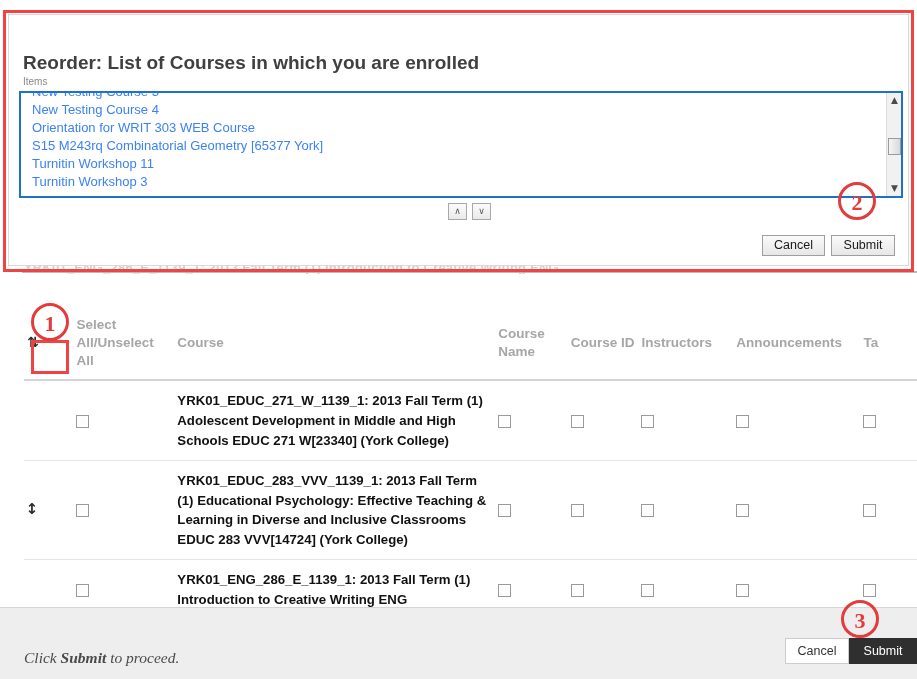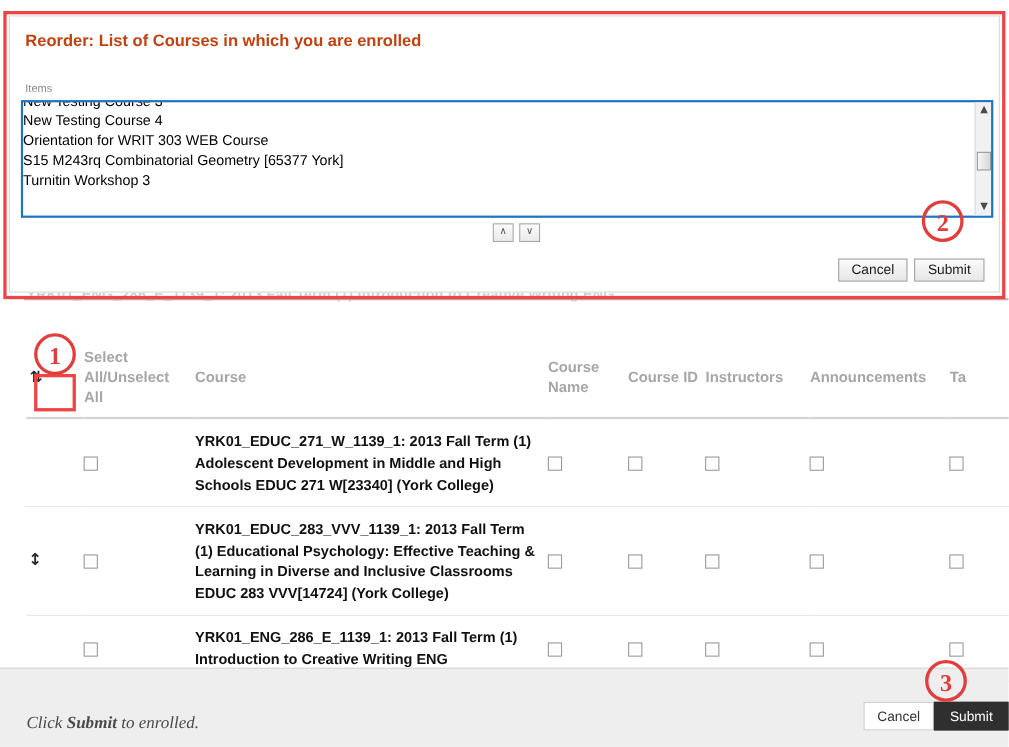--- a/index.html
+++ b/index.html
@@ -166,24 +166,24 @@
   
   .dialog {
     position: absolute;
     left: 8px; top: 14px;
     width: 901px; height: 252px;
     background: #ffffff;
     border: 1px solid #d9d9d9;
   }
   .dlg-title {
     position: absolute;
-    left: 14px; top: 14px;
-    font-size: 15px;
-    font-weight: bold;
-    color: #c2410c;
+    left: 14px; top: 37px;
+    font-size: 19px;
+    font-weight: bold;
+    color: #404040;
   }
   .dlg-items-label {
     position: absolute;
     left: 14px; top: 61px;
     font-size: 10px;
     color: #8a8a8a;
   }
   .listbox {
     position: absolute;
     left: 10px; top: 76px;
@@ -193,23 +193,23 @@
     overflow: hidden;
   }
   .list-inner {
     position: absolute;
     left: 0; top: -10px;
     width: 866px;
   }
   .list-item {
     height: 18px;
     line-height: 18px;
-    padding-left: 0;
+    padding-left: 11px;
     font-size: 13px;
-    color: #000000;
+    color: #3b82f6;
     white-space: nowrap;
     overflow: hidden;
     cursor: pointer;
   }
   
   .lb-scroll {
     position: absolute;
     right: 0; top: 0;
     width: 15px; height: 103px;
     background: #f1f1f1;
@@ -420,35 +420,36 @@
           </td>
           <td class="cell-center">
             <span class="cbox"></span>
           </td>
         </tr>
       </tbody>
     </table>
   </div>
 
   <div class="footer">
-    <div class="footer-msg"><span>Click </span><b>Submit</b><span> to enrolled.</span></div>
+    <div class="footer-msg"><span>Click </span><b>Submit</b><span> to proceed.</span></div>
   </div>
   <div class="btn-cancel-footer">Cancel</div>
   <div class="btn-submit-footer">Submit</div>
 
   <div class="dialog">
     <div class="dlg-title">Reorder: List of Courses in which you are enrolled</div>
     <div class="dlg-items-label">Items</div>
 
     <div class="listbox">
       <div class="list-inner">
         <div class="list-item">New Testing Course 3</div>
         <div class="list-item">New Testing Course 4</div>
         <div class="list-item">Orientation for WRIT 303 WEB Course</div>
         <div class="list-item">S15 M243rq Combinatorial Geometry [65377 York]</div>
+        <div class="list-item">Turnitin Workshop 11</div>
         <div class="list-item">Turnitin Workshop 3</div>
       </div>
       <div class="lb-scroll">
         <div class="lb-arrow up">▲</div>
         <div class="lb-thumb"></div>
         <div class="lb-arrow down">▼</div>
       </div>
     </div>
 
     <div class="move-btns">

